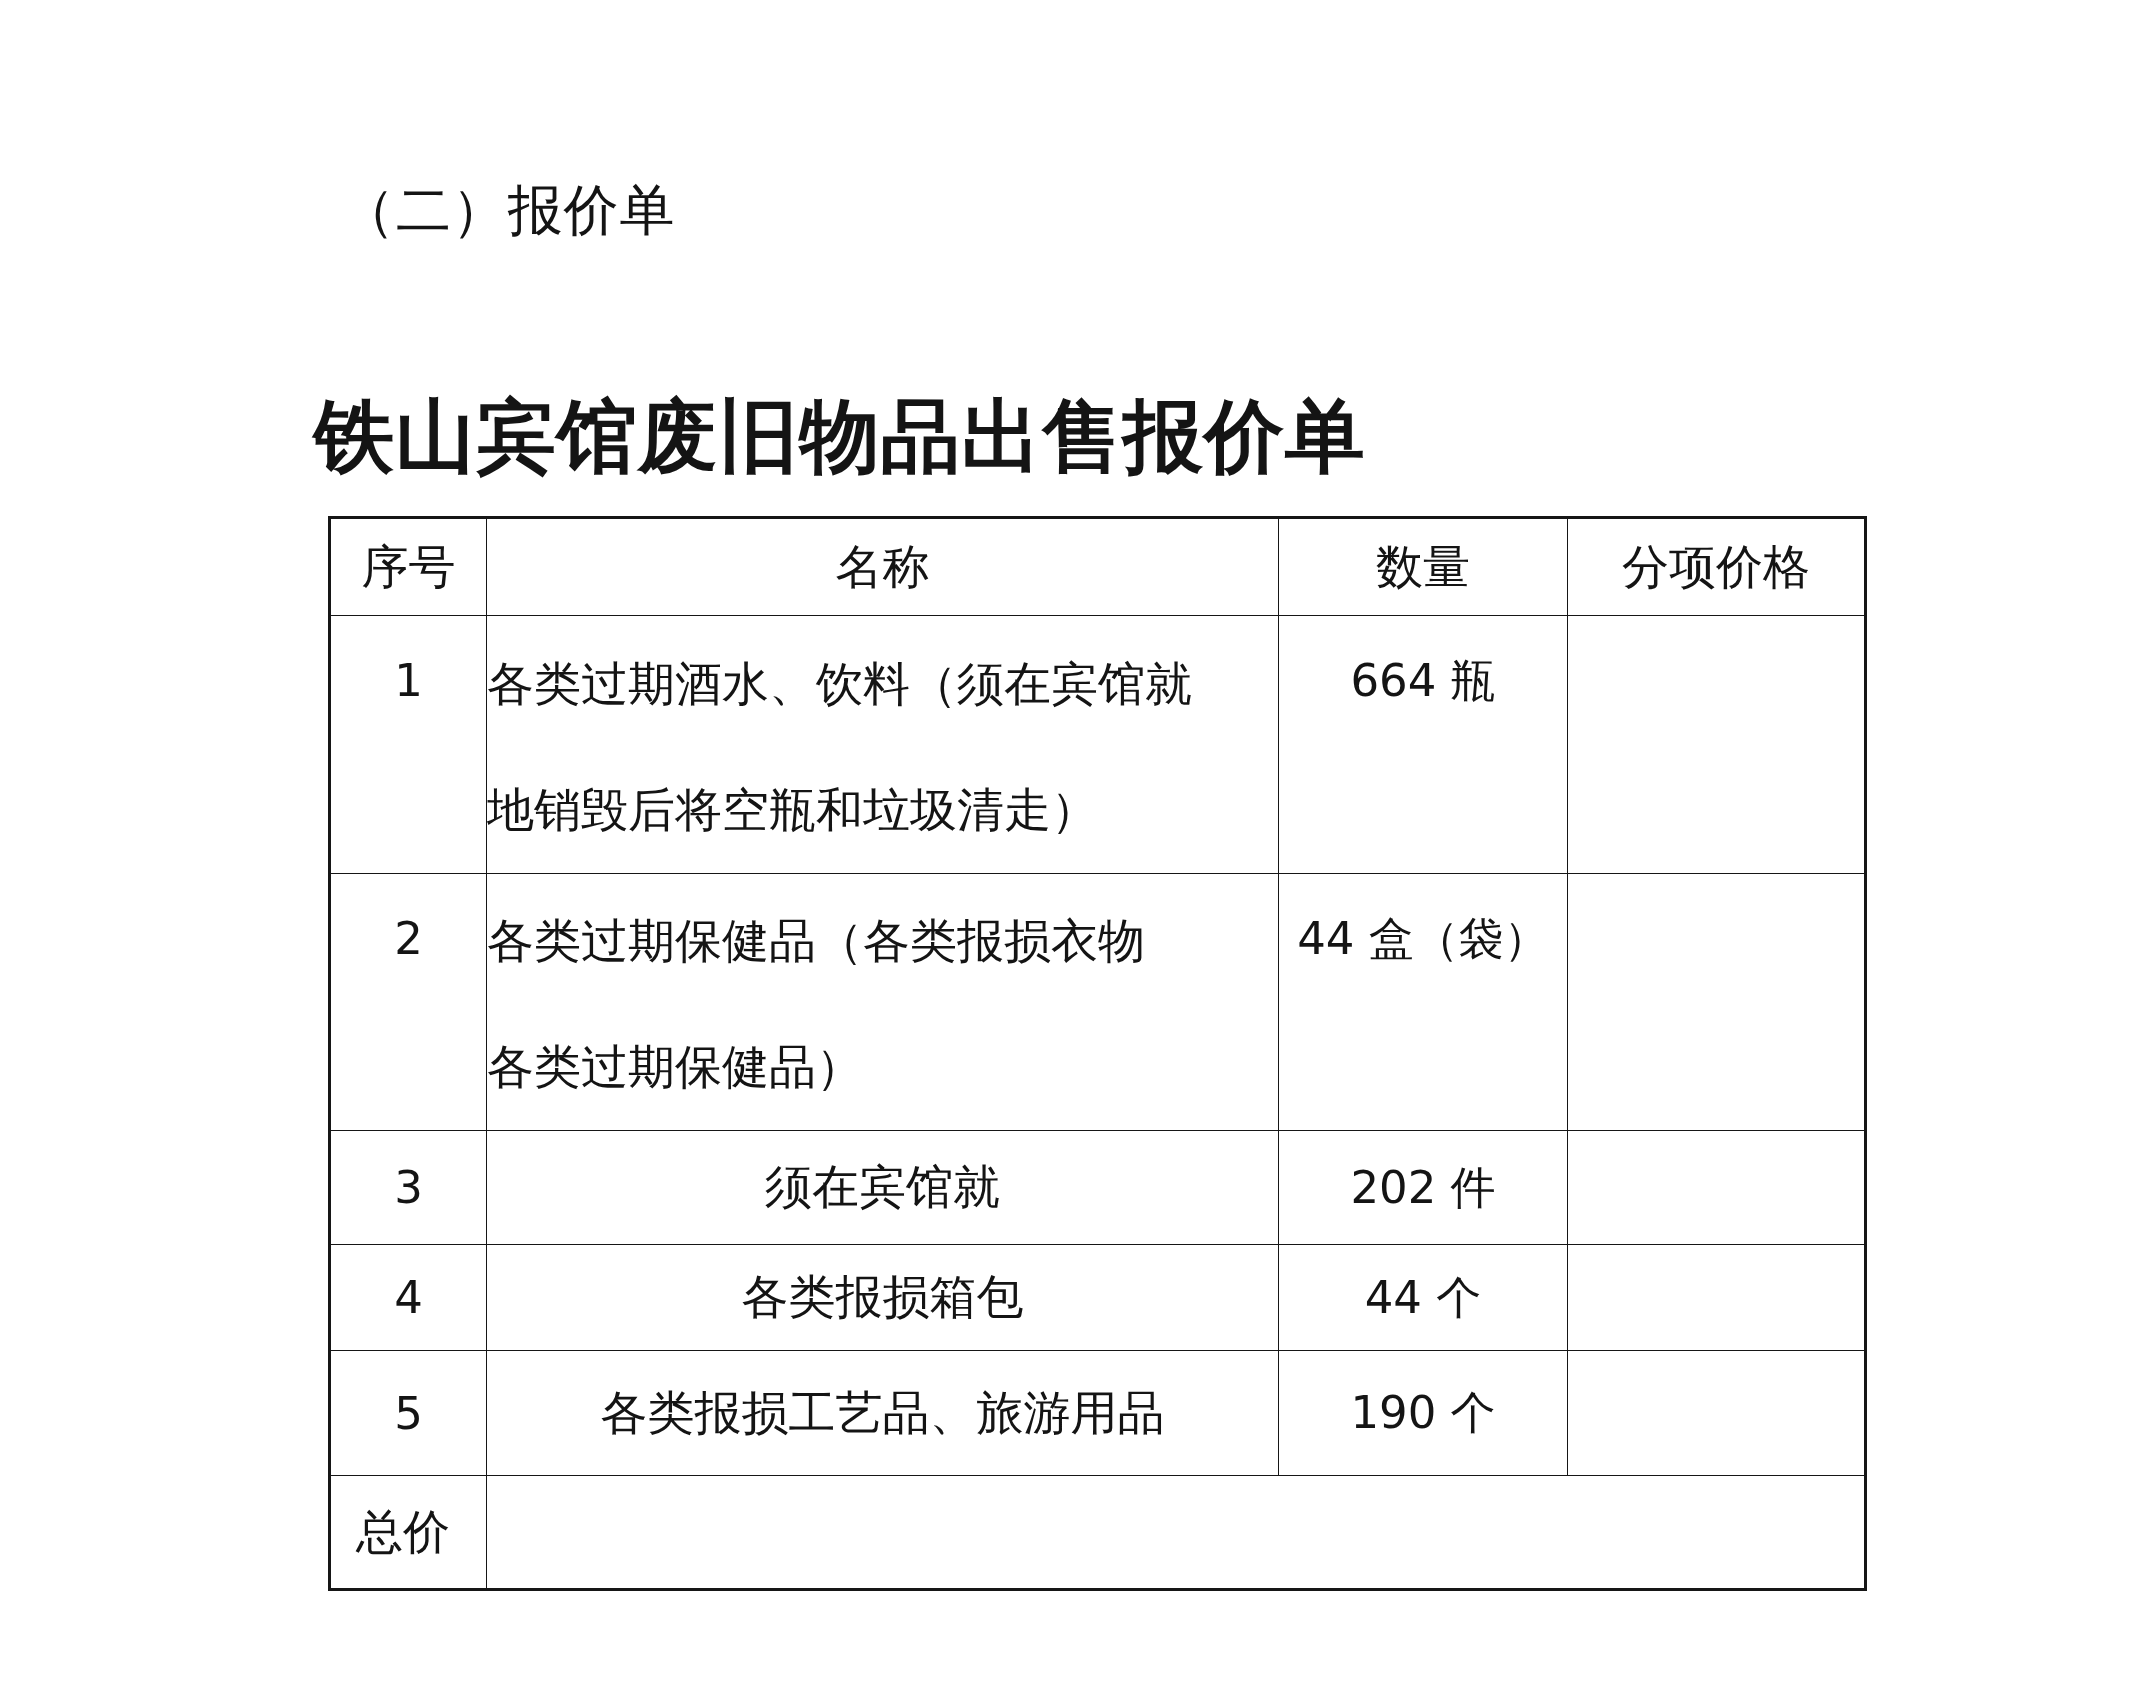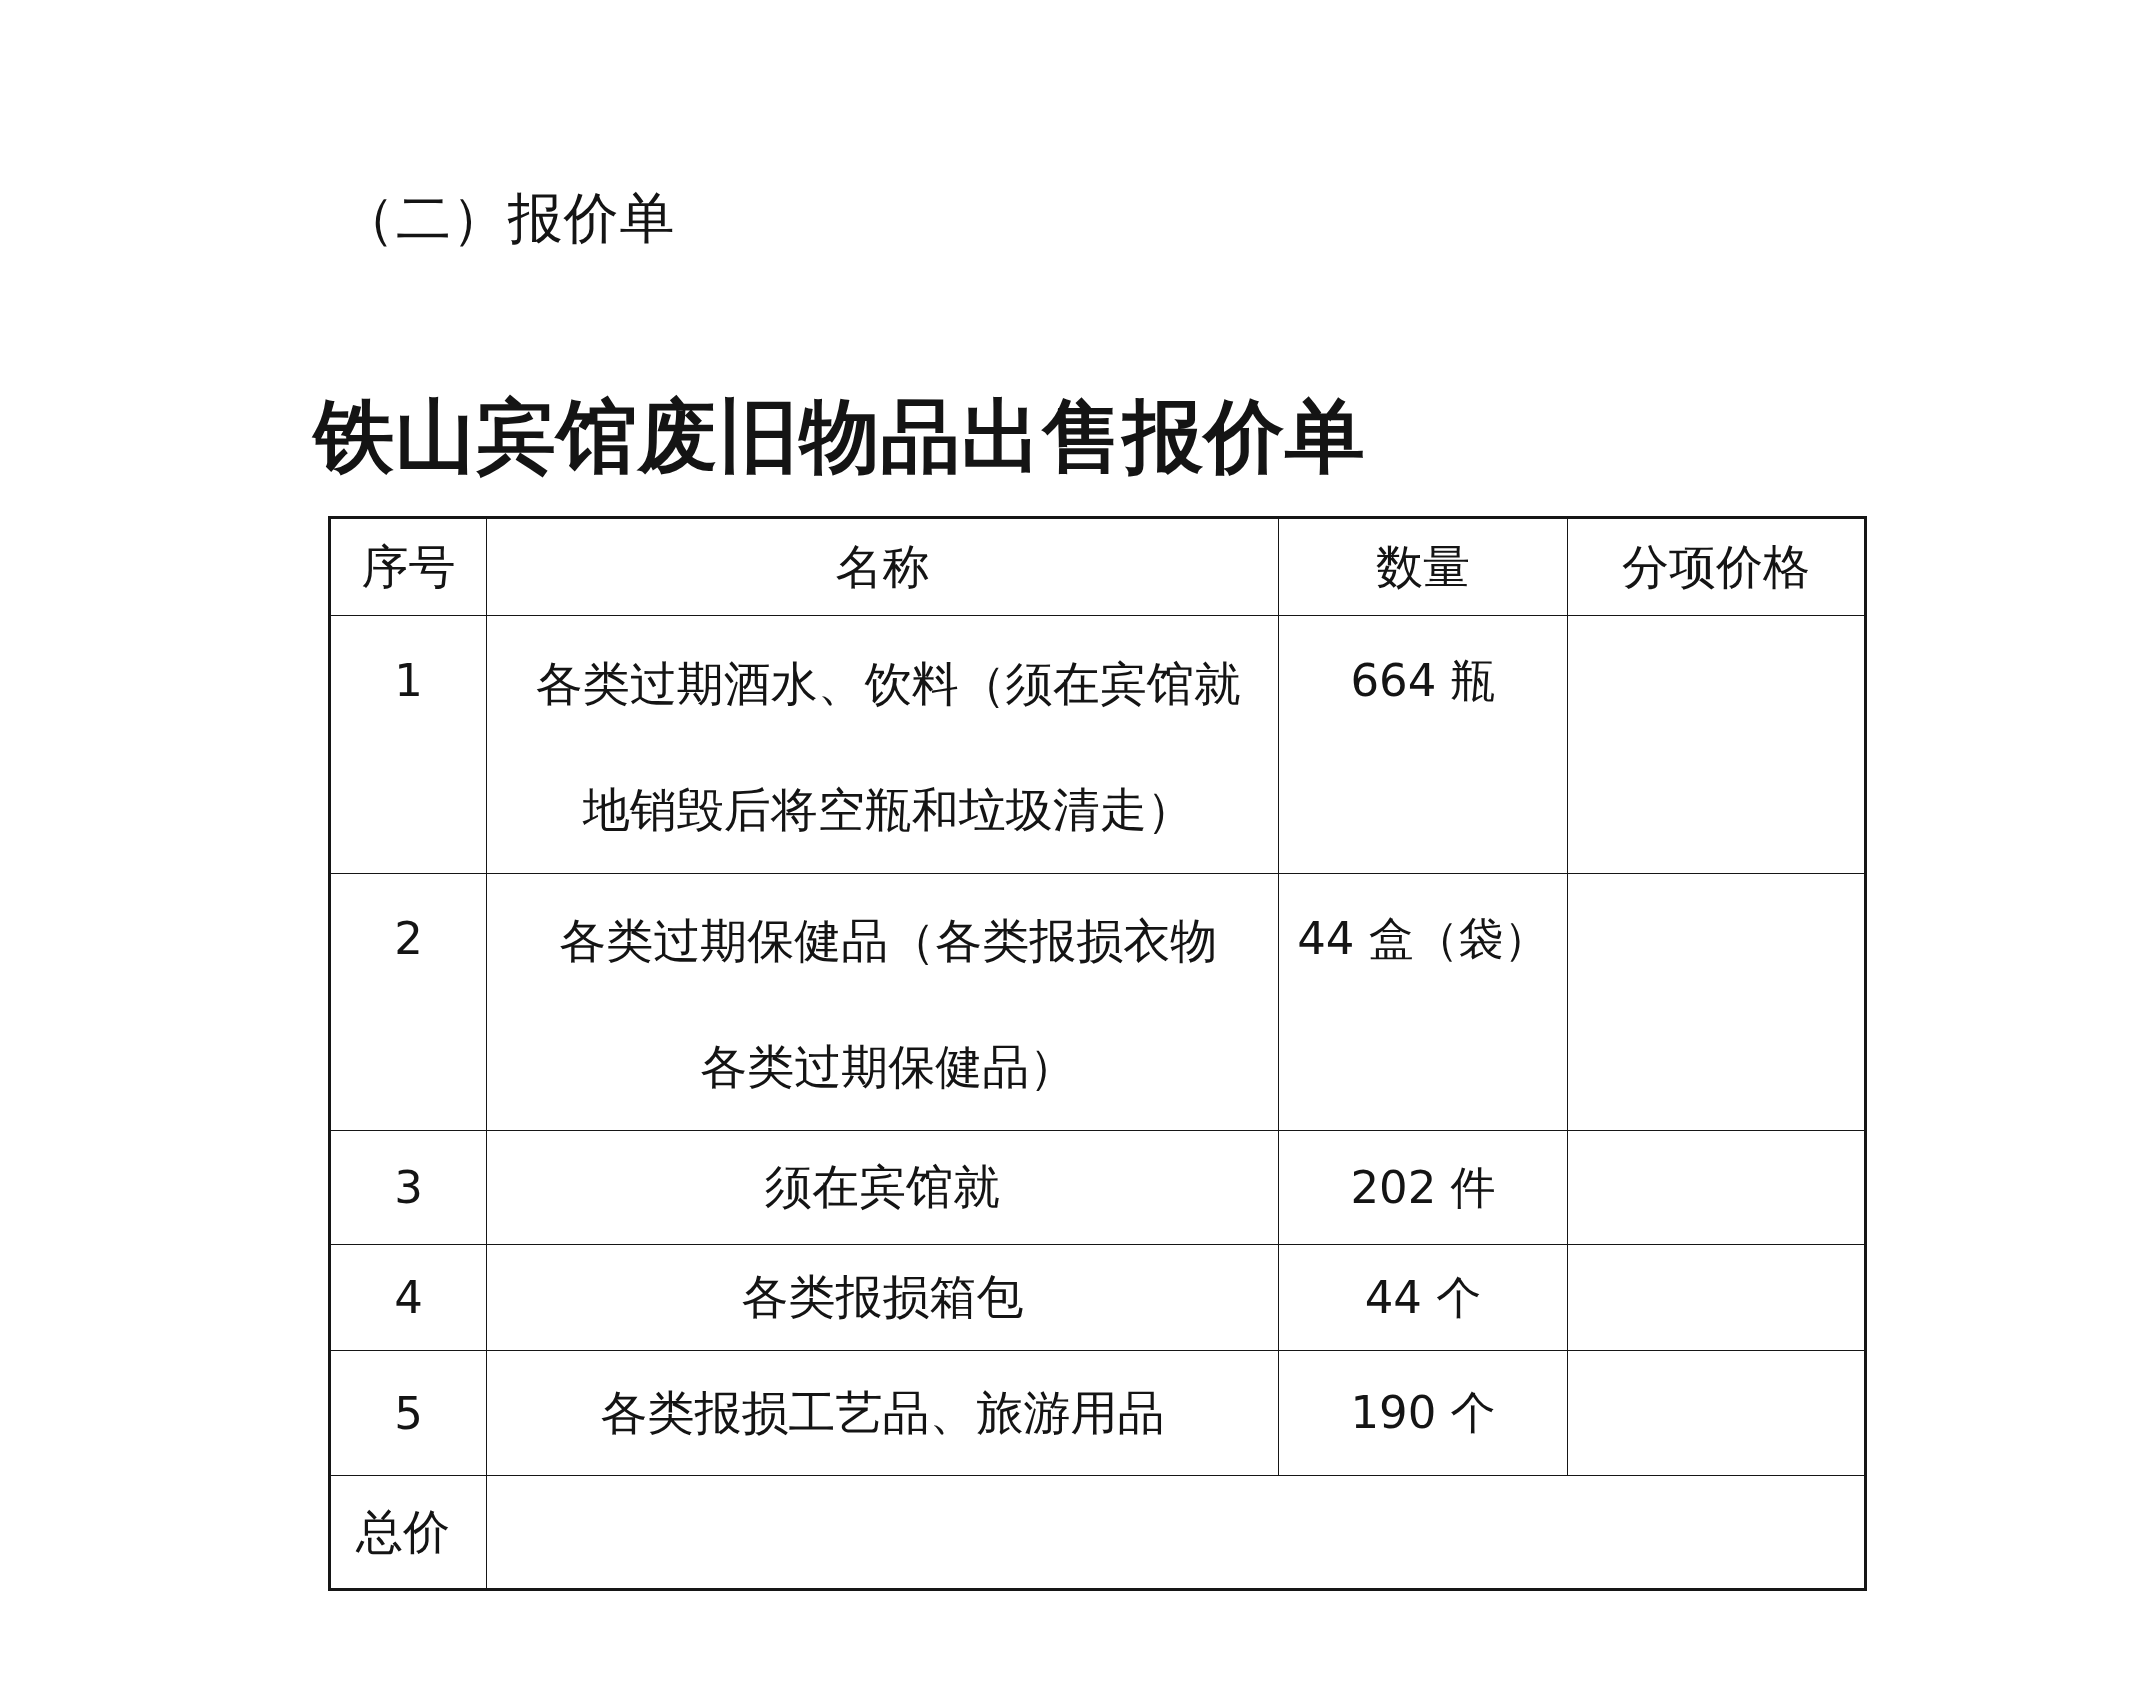--- a/index.html
+++ b/index.html
@@ -9,21 +9,21 @@
     width: 2151px;
     height: 1704px;
     position: relative;
     font-family: "Liberation Serif", "DejaVu Serif", serif;
     color: #141414;
   }
 
   .section-heading {
     position: absolute;
     left: 340px;
-    top: 185px;
+    top: 177px;
     font-size: 55px;
     line-height: 68px;
     letter-spacing: 0.9px;
     white-space: nowrap;
   }
 
   .doc-title {
     position: absolute;
     left: 314px;
     top: 389px;
@@ -71,22 +71,21 @@
   tr.r-mid2   { height: 106px; }
   tr.r-mid3   { height: 125px; }
   tr.r-total  { height: 114px; }
 
   
   tr.row-top td { vertical-align: top; }
   tr.row-top td.cell-index,
   tr.row-top td.cell-quantity { padding-top: 27px; line-height: 75px; }
 
   td.cell-name-left {
-    text-align: center;
-    padding-left: 17px;
+    text-align: left;
     padding-right: 5.4px;
     padding-top: 4.5px;
   }
   td.cell-name-left .name-line {
     display: block;
     line-height: 126px;
     white-space: nowrap;
   }
 
   td.cell-index,

